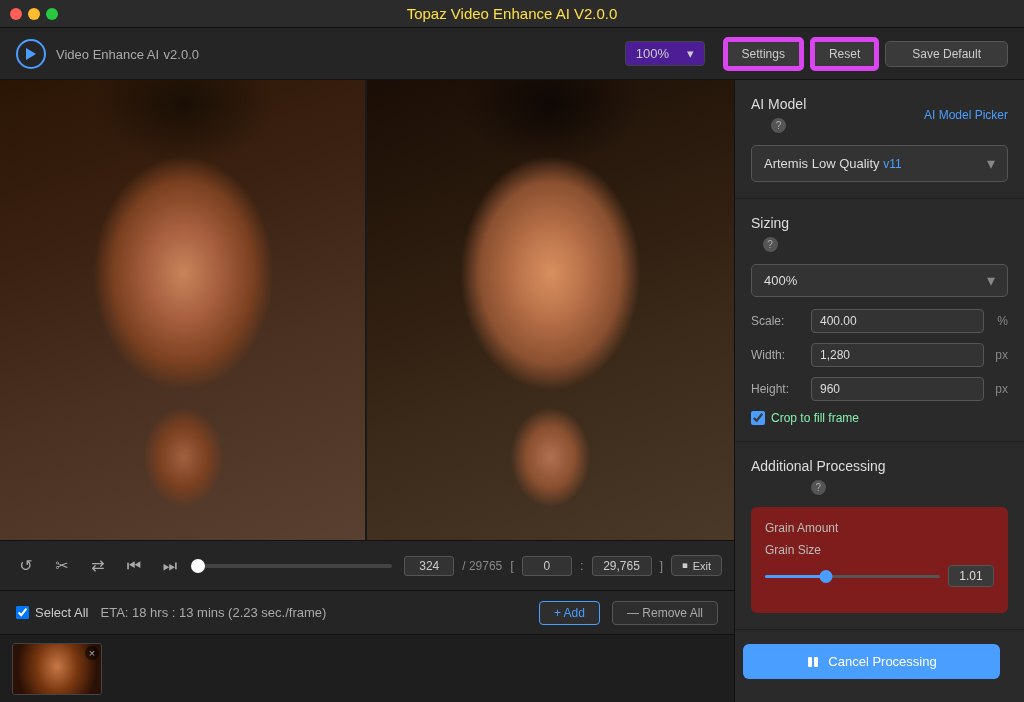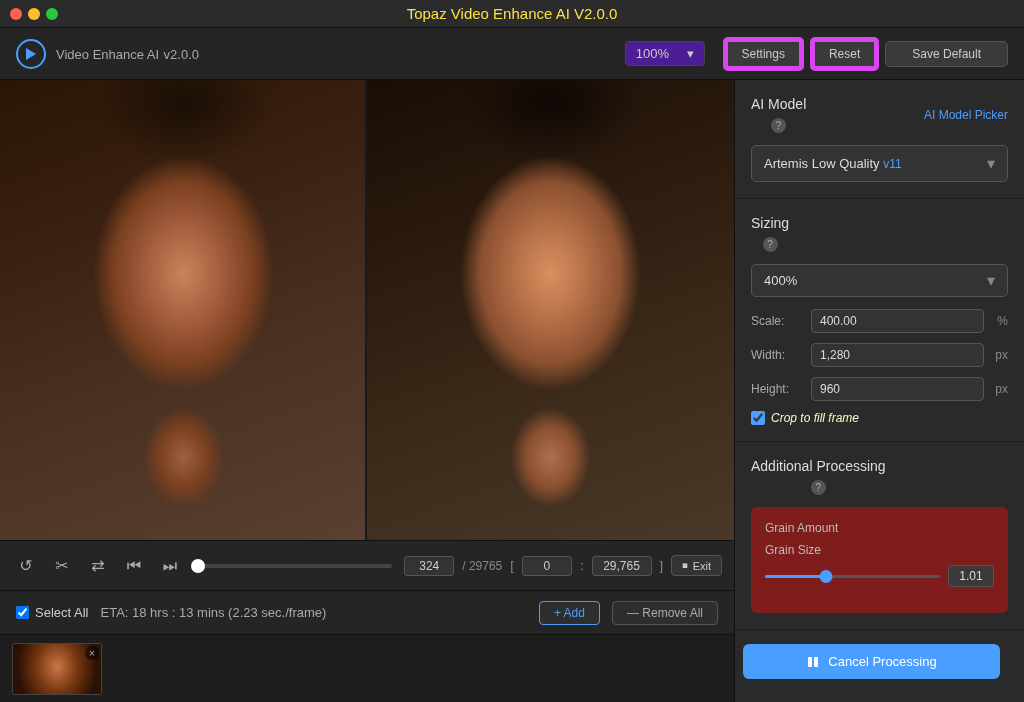--- a/index.html
+++ b/index.html
@@ -421,22 +421,21 @@
     }
 
     .checkbox-row input[type="checkbox"] {
       accent-color: #4a9eff;
       width: 14px;
       height: 14px;
     }
 
     .checkbox-label {
       font-size: 12px;
-      color: #fef9c3;
-      font-style: italic;
+      color: #86efac;
     }
 
     
     .ap-box {
       background: #7f1d1d;
       border-radius: 6px;
       padding: 14px;
       margin-top: 4px;
     }
 

